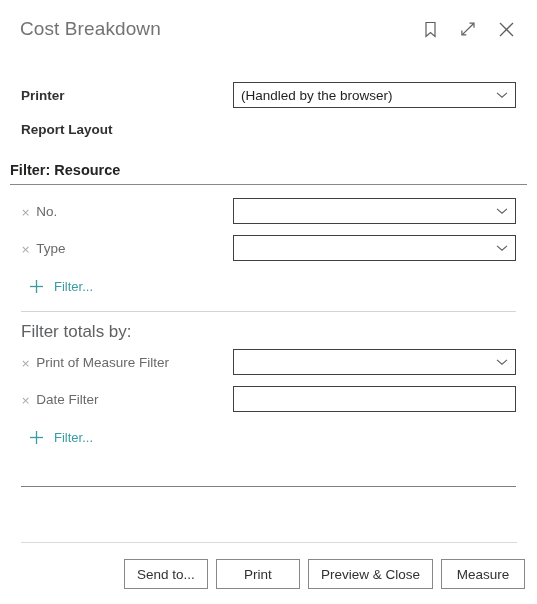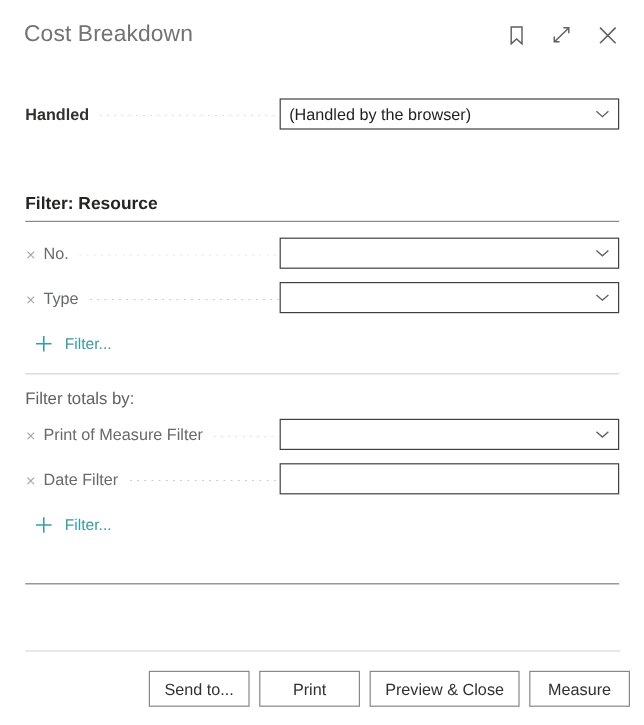--- a/index.html
+++ b/index.html
@@ -145,21 +145,21 @@
     justify-content: center;
     font-size: 13px;
     color: #323130;
     cursor: pointer;
     letter-spacing: 1px;
     padding-bottom: 5px;
   }
 
   
   .section {
-    margin: 0 21px;
+    margin: 0 10px;
     padding-top: 14px;
   }
   .section-title {
     font-size: 14.5px;
     font-weight: 700;
     color: #252423;
     padding-bottom: 6px;
   }
   .section-rule {
     height: 1px;
@@ -187,21 +187,21 @@
     display: flex; align-items: center; justify-content: center;
     margin-right: 10px;
   }
   .addfilter .txt {
     font-size: 13px;
     color: #3a9ba3;
   }
 
   .subhead {
     margin: 0 21px 4px 21px;
-    font-size: 14px;
+    font-size: 17px;
     color: #5f6163;
     height: 22px;
     display: flex;
     align-items: center;
   }
 
   
   .advanced-wrap { margin: 0 21px; }
   .advanced-row {
     display: flex;
@@ -285,36 +285,40 @@
     </div>
   </div>
 </div>
 
 <div class="content">
 
   <div style="height:22px"></div>
 
   <div class="field-row">
     <div class="field-label strong">
-      <span class="label-text">Handled</span>
+      <span class="label-text">Printer</span>
       <span class="leader"></span>
     </div>
     <div class="input-wrap">
       <div class="ctl">
         <span class="val">(Handled by the browser)</span>
         <span class="chev">
           <svg width="12" height="8" viewBox="0 0 12 8" fill="none" stroke="currentColor" stroke-width="1.1">
             <path d="M1 1.8 L6 6.2 L11 1.8"></path>
           </svg>
         </span>
       </div>
     </div>
   </div>
 
   <div class="field-row">
+    <div class="field-label strong">
+      <span class="label-text">Report Layout</span>
+      <span class="leader"></span>
+    </div>
   </div>
 
   <div class="section">
     <div class="section-title">Filter: Resource</div>
     <div class="section-rule"></div>
   </div>
 
   <div class="field-row" style="margin-top:6px">
     <div class="field-label muted">
       <span class="clear-x">×</span>

